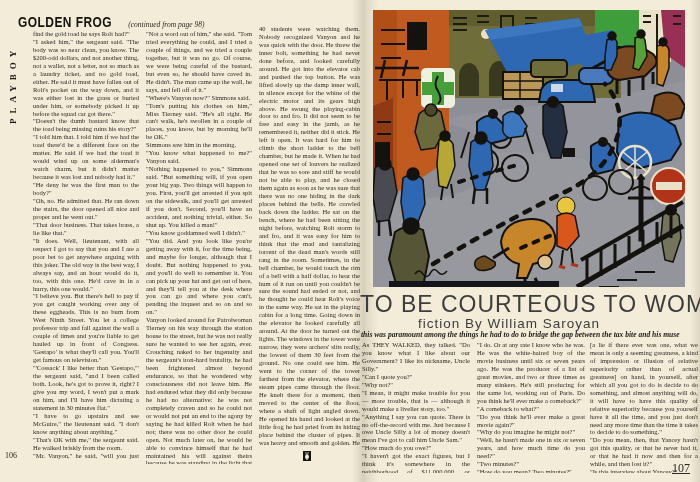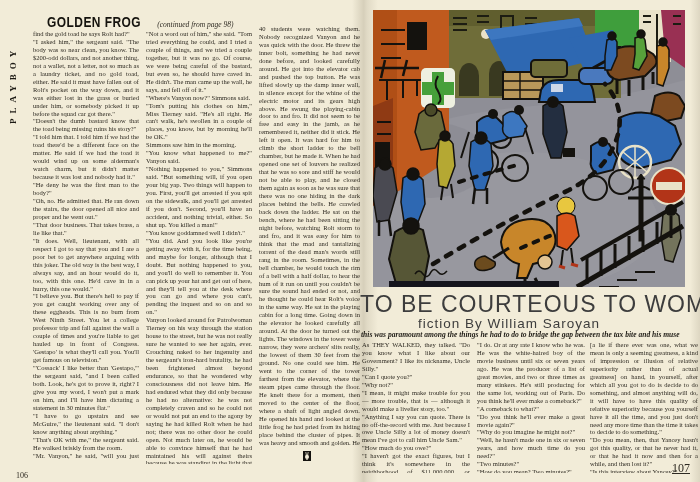--- a/index.html
+++ b/index.html
@@ -22,38 +22,38 @@
     position:absolute;right:0;top:0;width:10px;height:100%;
     background:linear-gradient(to left, rgba(70,58,32,0.12), rgba(70,58,32,0));
     pointer-events:none;
   }
   .spine-text{
     position:absolute;left:8px;top:14px;height:110px;
     writing-mode:vertical-rl;transform:rotate(180deg);
     font-family:"Liberation Serif",serif;font-weight:bold;
     font-size:9px;letter-spacing:5px;color:#1d1a14;
   }
-  .article-header{position:absolute;left:47px;top:13px;white-space:nowrap;}
+  .article-header{position:absolute;left:18px;top:13px;white-space:nowrap;}
   .golden-frog-title{
     display:inline-block;
     font-family:"Liberation Sans",sans-serif;font-weight:bold;
     font-size:13px;letter-spacing:0.5px;color:#15130e;
     transform:scale(0.92,1.15);transform-origin:left bottom;
   }
   .continuation{font-style:italic;font-size:7.5px;color:#2e2a22;margin-left:4px;}
   .col{
     position:absolute;
     font-size:6.55px;line-height:7.95px;
     text-align:justify;white-space:pre-line;
     color:#2e2a22;overflow:hidden;
   }
   #lp-col1{left:33px;top:30px;width:106px;height:430px;}
   #lp-col2{left:146px;top:30px;width:106px;height:434px;}
   #lp-col3{left:259px;top:25px;width:101px;height:422px;}
-  .lp-page-num{position:absolute;left:16px;top:451px;font-size:8px;color:#2e2a22;margin-top:20px;}
+  .lp-page-num{position:absolute;left:5px;top:451px;font-size:8px;color:#2e2a22;}
   .end-mark{
     position:absolute;left:303px;top:451px;width:8px;height:10px;
     background:#14120e;display:flex;align-items:center;justify-content:center;
   }
   .illustration-frame{position:absolute;left:373px;top:10px;width:312px;height:277px;}
   .story-title{
     position:absolute;left:360px;top:291px;width:338px;
     font-family:"Liberation Sans",sans-serif;font-weight:400;
     font-size:23px;letter-spacing:1px;color:#3d3d3d;
     text-align:center;white-space:nowrap;

